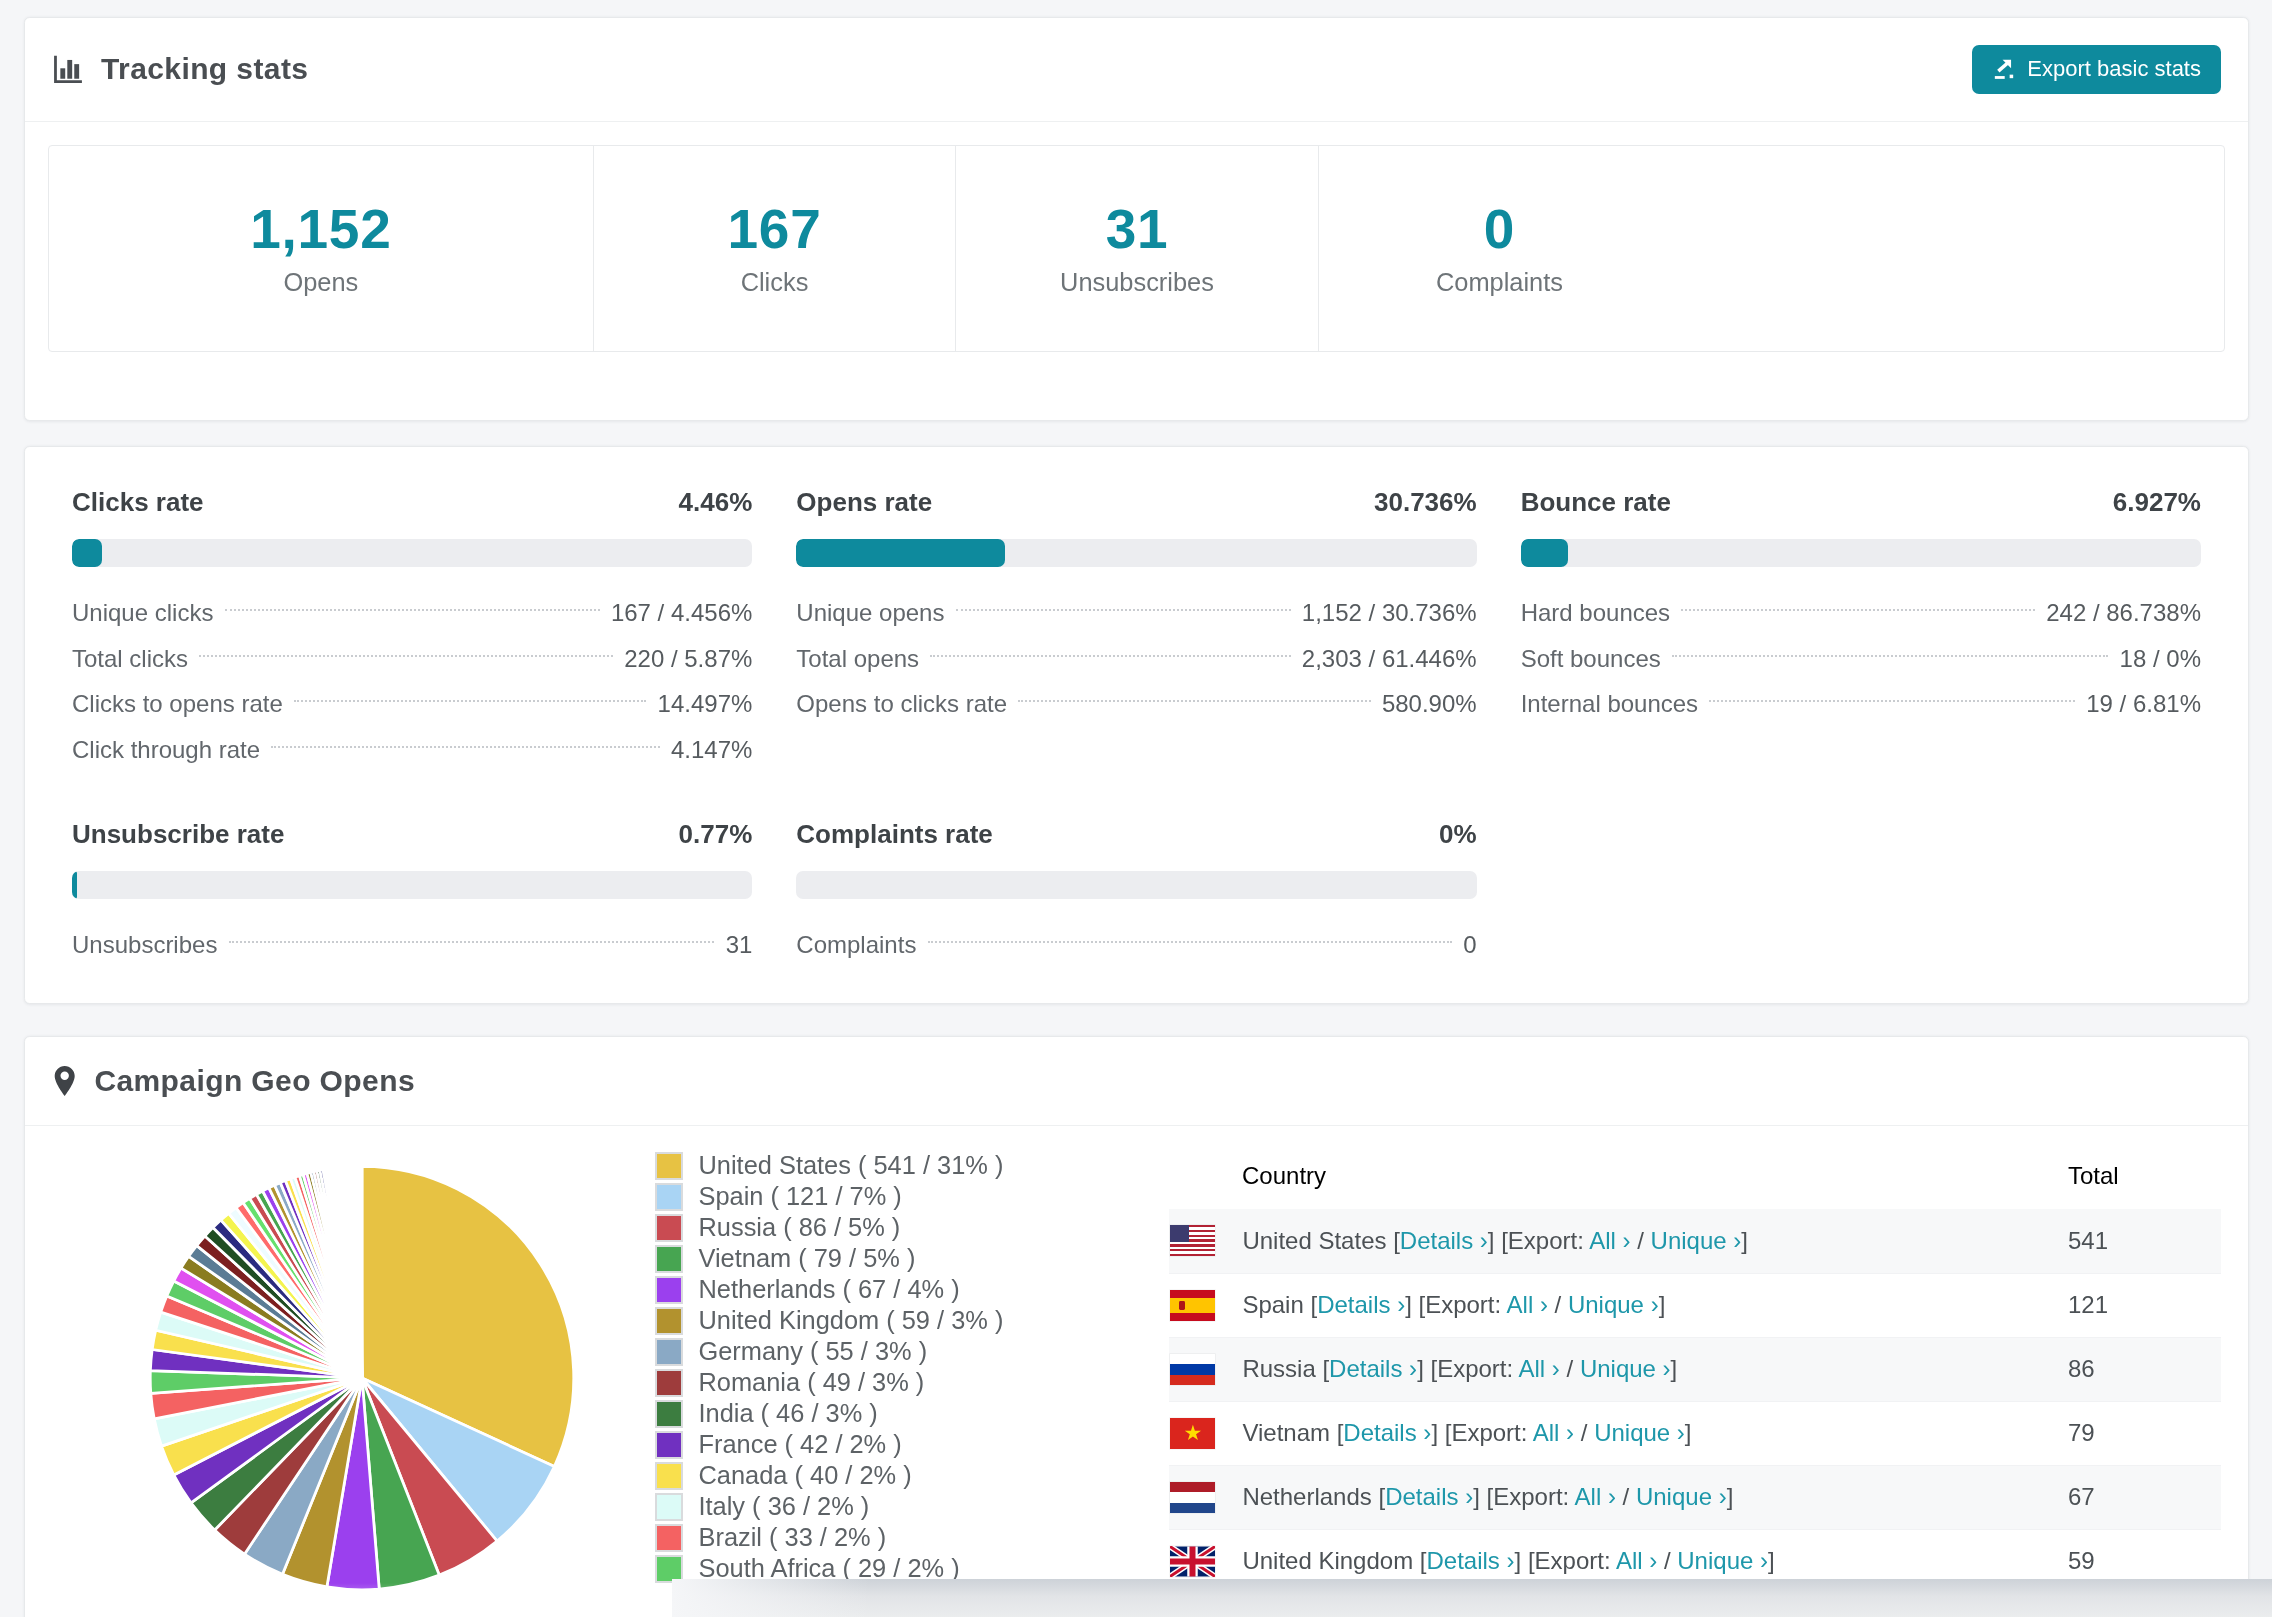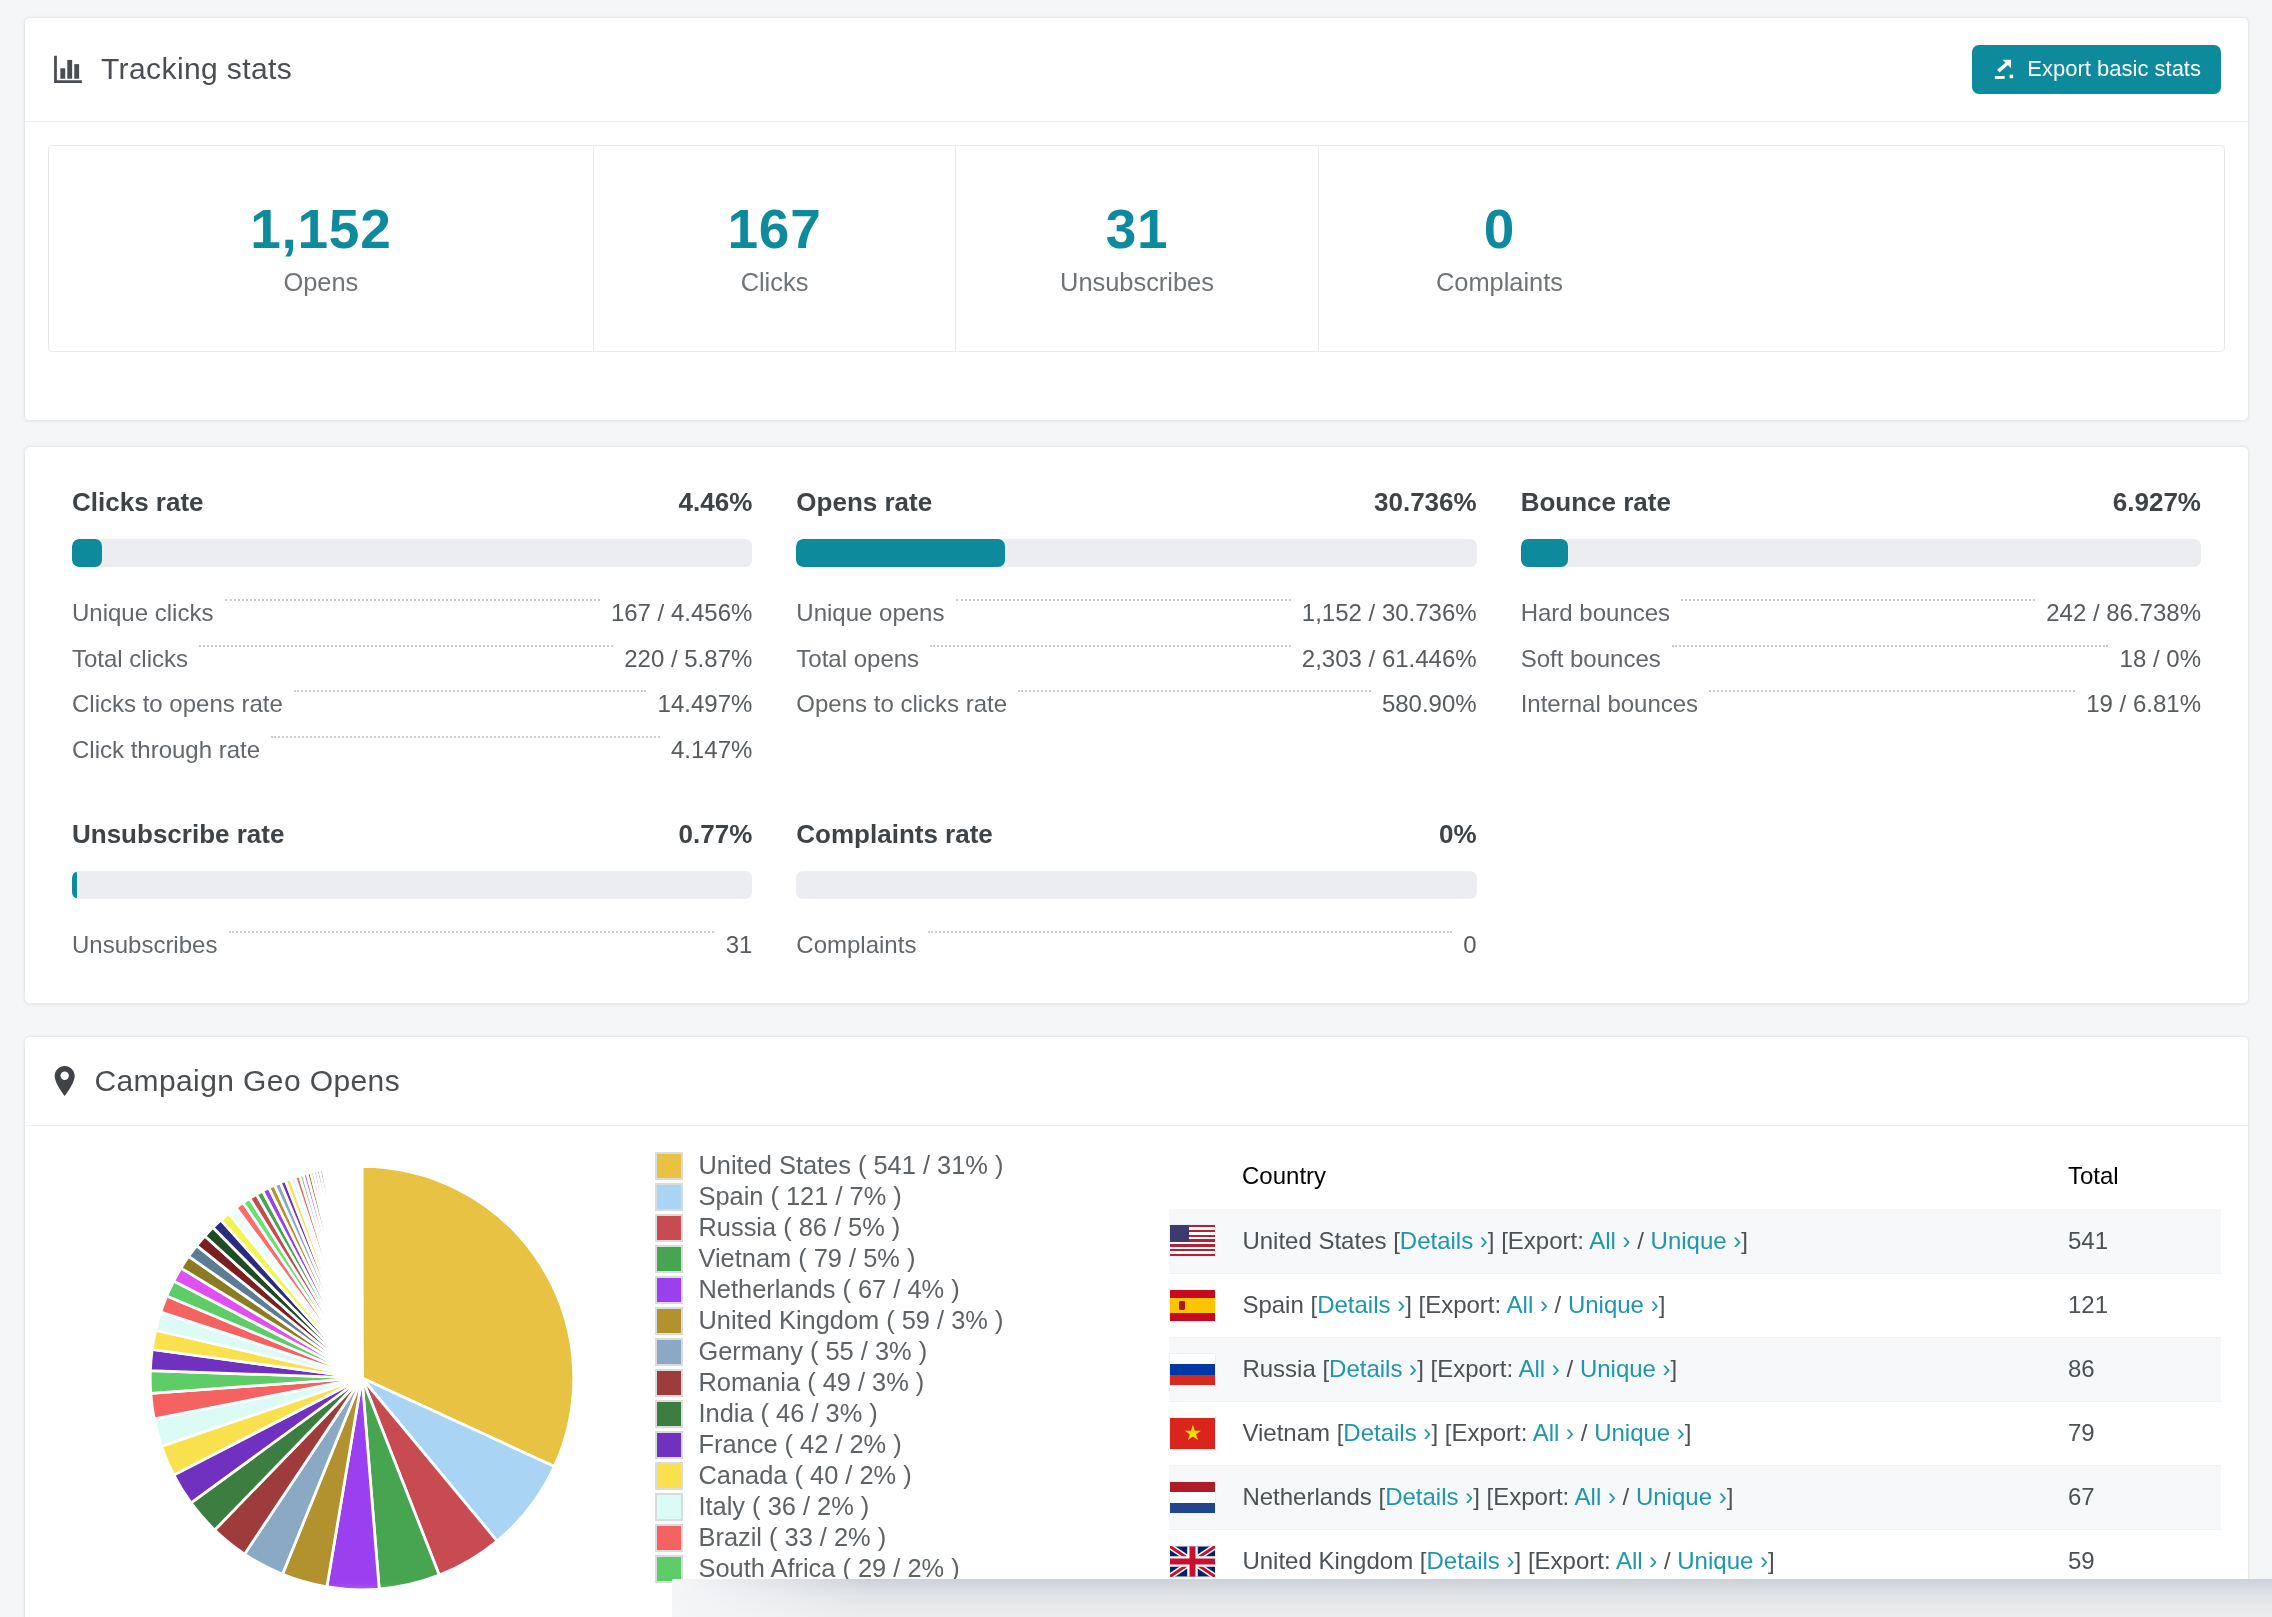--- a/index.html
+++ b/index.html
@@ -12,21 +12,21 @@
   .wrap{padding:17px 24px 0 24px;box-sizing:border-box}
   .card{
     background:#fff;border:0.7px solid #e7e9eb;border-radius:5.6px;
     box-shadow:0 0.7px 2.8px rgba(35,45,60,.07);
   }
   
   .card-header{
     display:flex;align-items:center;gap:17px;
     padding:27px 27px;border-bottom:0.7px solid #eef0f1;
   }
-  .card-title{font-size:30px;font-weight:400;color:#4a4e52;margin:0;letter-spacing:0.4px}
+  .card-title{font-size:30px;font-weight:700;color:#4a4e52;margin:0;letter-spacing:0.4px}
   .hspacer{flex:1}
   .hicon{width:32px;height:32px;flex:none;display:flex;align-items:center;justify-content:center}
   .hicon svg{width:100%;height:100%}
   .btn{
     display:flex;align-items:center;gap:11.3px;border:none;cursor:pointer;
     background:#0e8a9d;color:#fff;border-radius:7px;
     font-size:22px;padding:11.3px 20px;font-family:"Liberation Sans",sans-serif;
   }
   .btn svg{width:24px;height:24px}
   
@@ -41,21 +41,21 @@
   .stat-label{font-size:25.4px;color:#6e7478;margin-top:11.3px}
   
   .rates-card{margin-top:25.4px;padding:40px 47px 44px 47px;box-sizing:border-box}
   .rates-grid{display:grid;grid-template-columns:1fr 1fr 1fr;column-gap:44px}
   .rates-grid.bottom{margin-top:55px}
   .rate-head{display:flex;justify-content:space-between;align-items:flex-end}
   .rate-title,.rate-pct{font-size:26px;font-weight:700;color:#3e4347}
   .bar{height:28px;border-radius:7px;background:#ecedf0;margin-top:21px;overflow:hidden}
   .fill{height:100%;background:#0e8a9d;border-radius:7px}
   .rate-rows{margin-top:32px}
-  .rrow{display:flex;align-items:flex-start;font-size:24px;margin-top:17.6px}
+  .rrow{display:flex;align-items:center;font-size:24px;margin-top:17.6px}
   .rrow .lb{color:#62676c;white-space:nowrap}
   .rrow .dots{flex:1;border-bottom:2.1px dotted #c9ccd0;margin:0 11.3px 6.4px 11.3px;min-width:28px}
   .rrow .vl{color:#565b5f;white-space:nowrap}
   
   .geo-card{margin-top:32px;height:637px;position:relative;overflow:hidden;box-sizing:border-box}
   .geo-body{position:relative;height:524px}
   #pie{position:absolute;left:117px;top:32px;width:440px;height:440px}
   #legend{position:absolute;left:630px;top:24px;list-style:none;margin:0;padding:0}
   #legend li{display:flex;align-items:center;gap:15.5px;height:31px}
   .swatch{width:24px;height:24px;border:2.1px solid #d9dbdd;flex:none;box-sizing:content-box}

